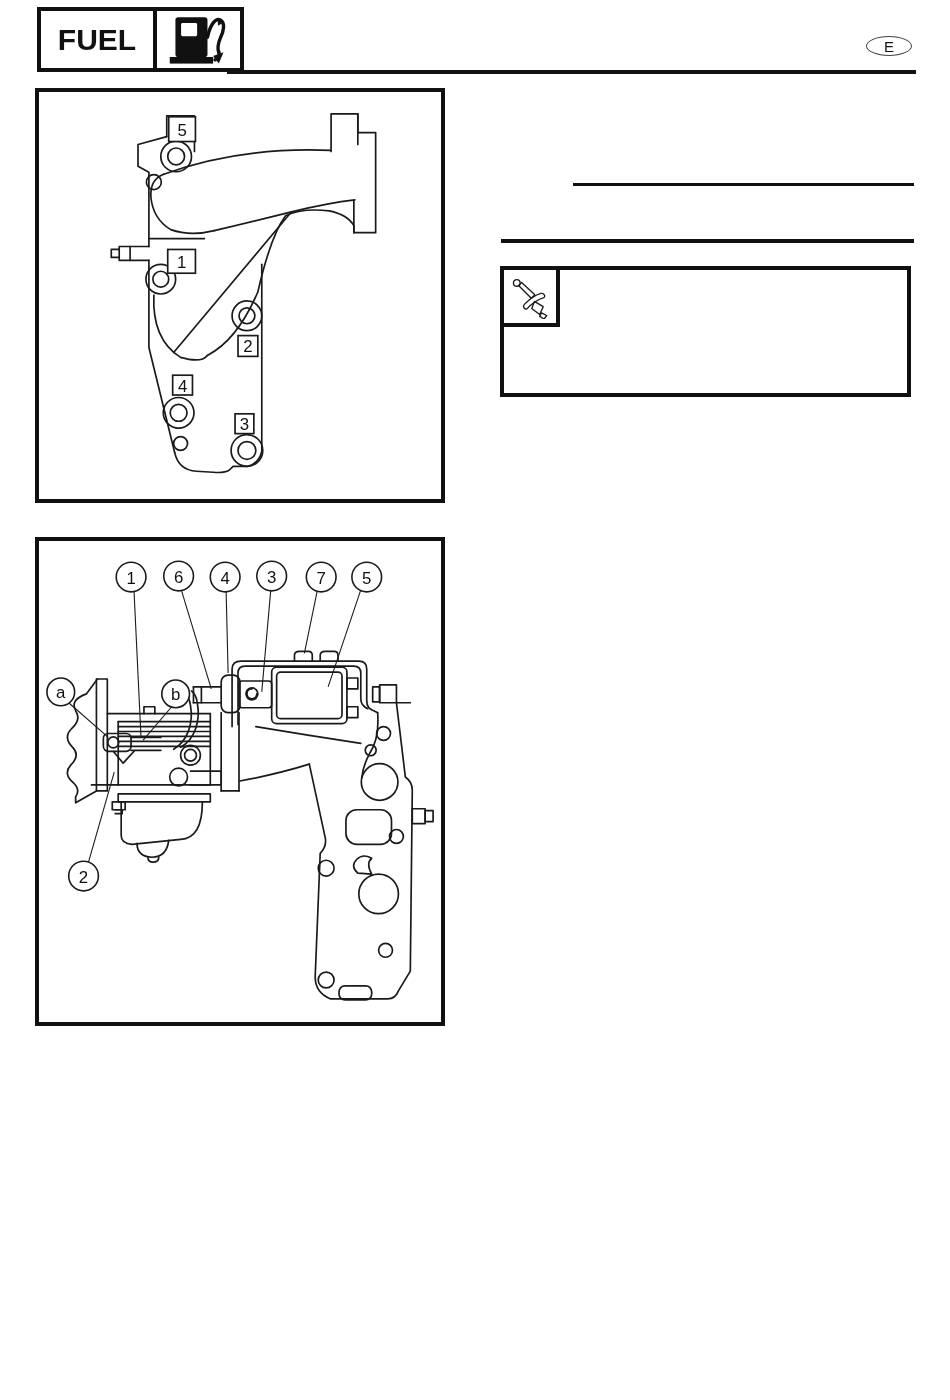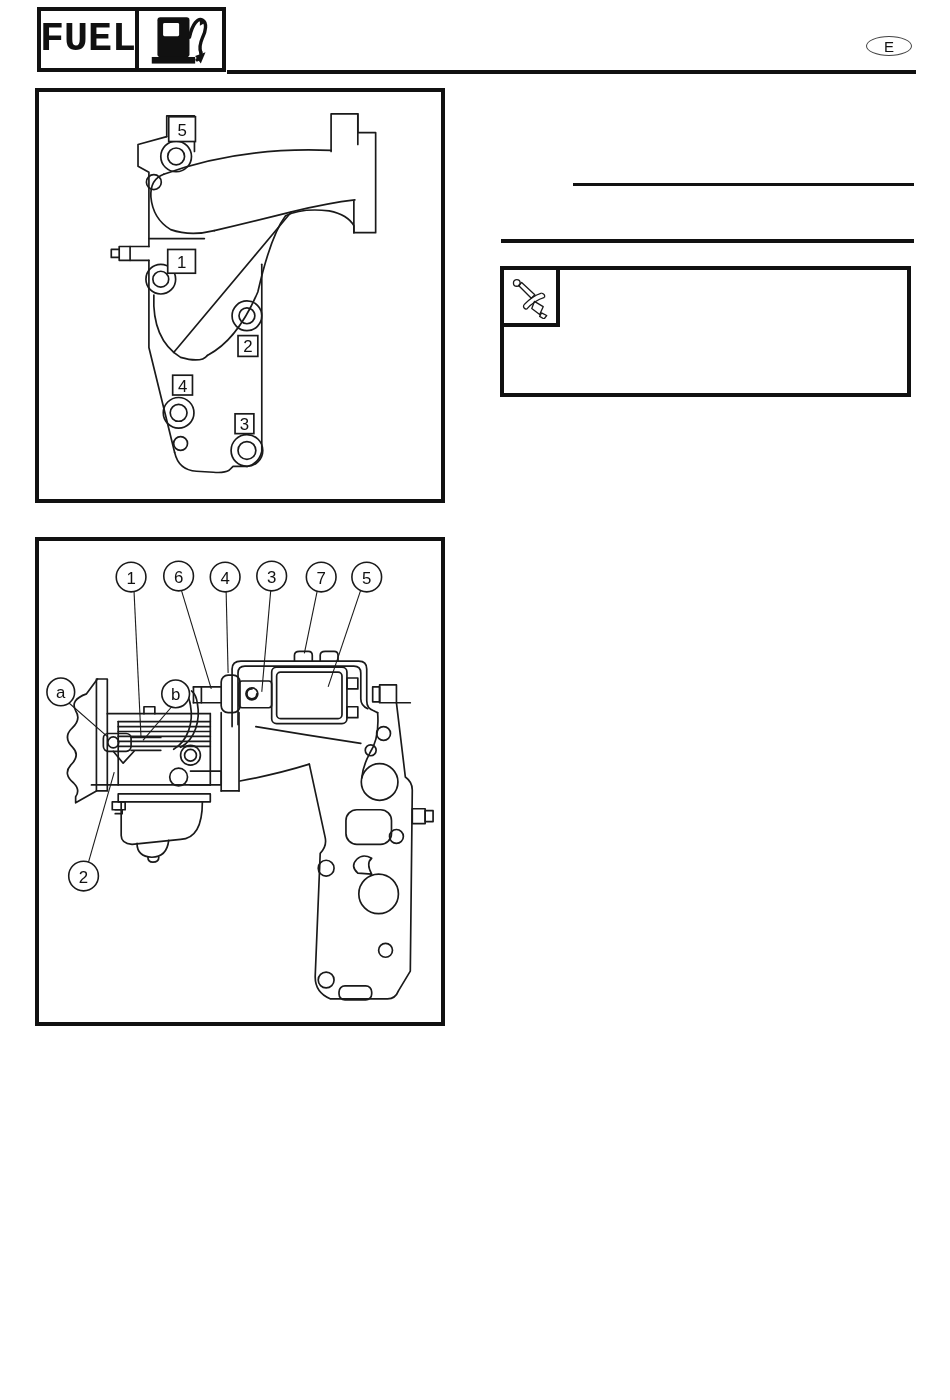--- a/index.html
+++ b/index.html
@@ -7,22 +7,22 @@
     position:relative;width:950px;height:1400px;background:#ffffff;
     font-family:"Liberation Sans",sans-serif;color:#111;overflow:hidden;
     margin:0 auto;
   }
   
   .logo{
     position:absolute;left:37px;top:7px;display:flex;
     border:4px solid #111;background:#fff;height:65px;box-sizing:border-box;
   }
   .logo-text-cell{
-    width:94px;display:flex;align-items:center;justify-content:center;
-    font-weight:bold;font-size:40px;letter-spacing:0px;font-family:Liberation Mono, monospace;
+    width:112px;display:flex;align-items:center;justify-content:center;
+    font-weight:bold;font-size:30px;letter-spacing:0px;
   }
   .logo-icon-cell{
     width:83px;border-left:4px solid #111;display:flex;
     align-items:center;justify-content:center;
   }
   .lang-badge{
     position:absolute;left:866px;top:36px;width:46px;height:20px;
     border:1.6px solid #444;border-radius:50%;box-sizing:border-box;
     display:flex;align-items:center;justify-content:center;
     font-size:15px;color:#111;

